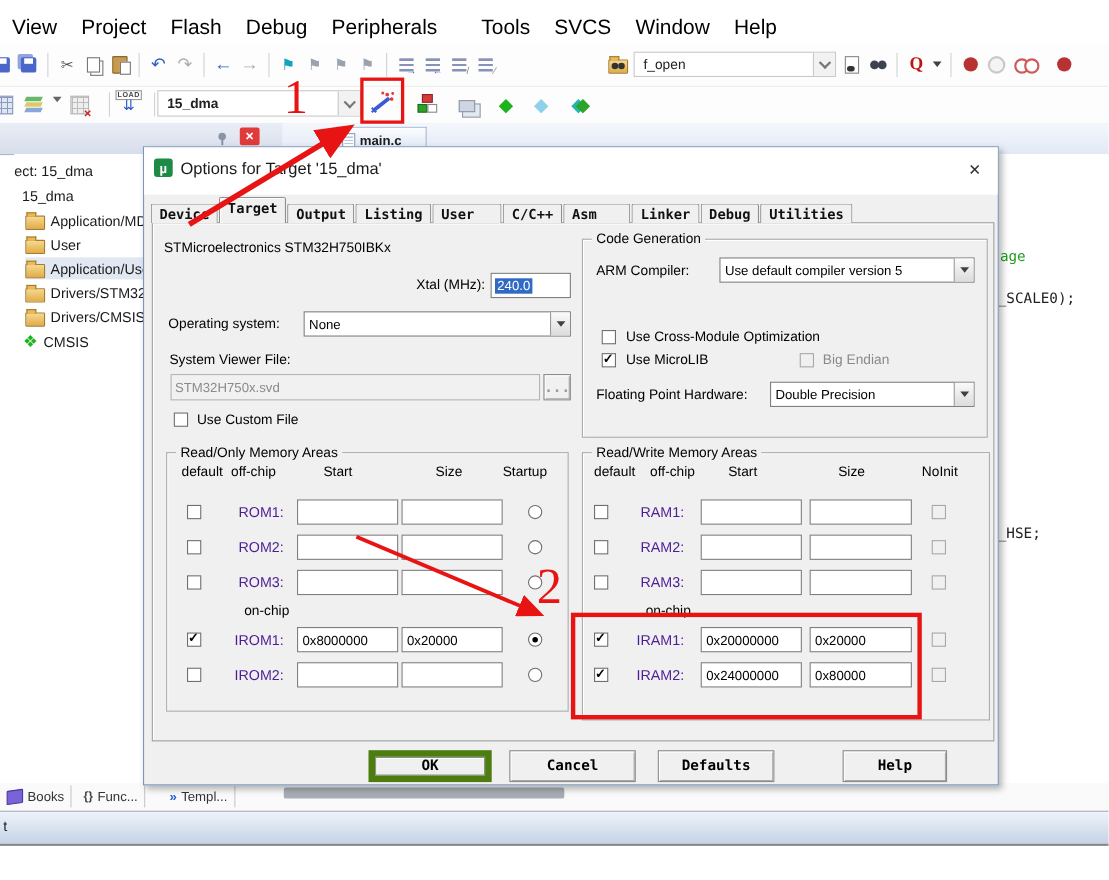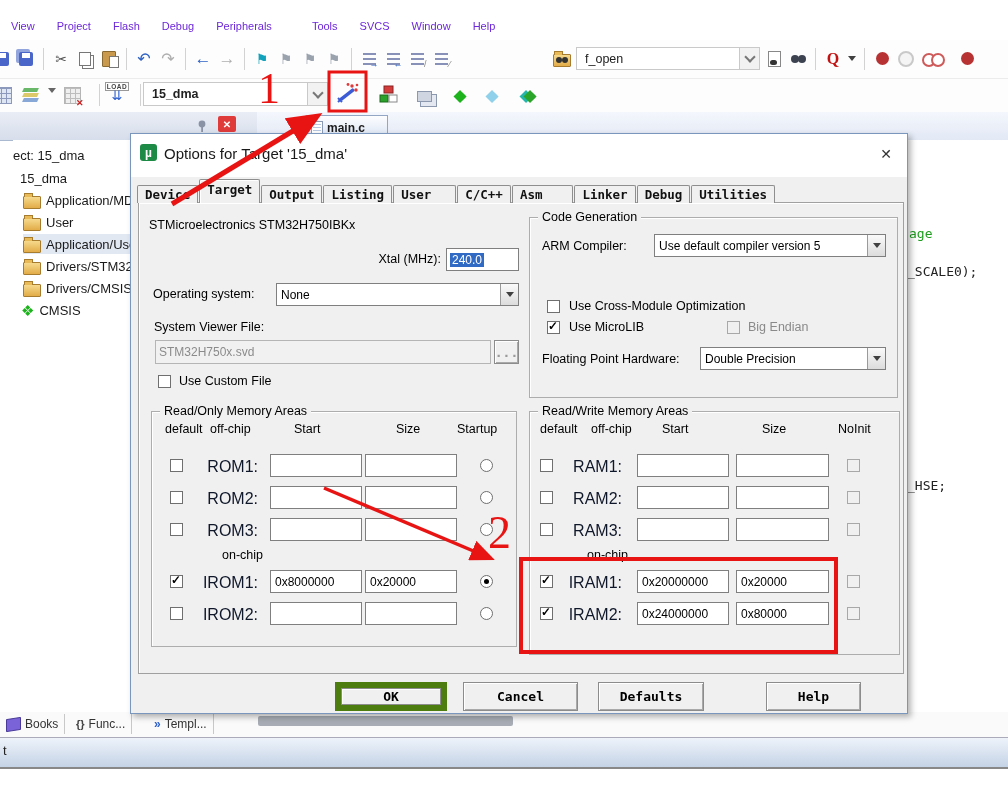--- a/index.html
+++ b/index.html
@@ -1,21 +1,21 @@
 <!DOCTYPE html>
 <html><head>
 <meta charset="utf-8">
 <style>
   html,body{margin:0;padding:0;background:#fff;}
   .screen{position:relative;width:1008px;height:800px;overflow:hidden;background:#fff;
           font-family:"Liberation Sans",sans-serif;color:#1a1a1a;}
   .abs{position:absolute;}
   
   .menubar{position:absolute;left:0;top:12px;width:1008px;height:28px;display:flex;align-items:center;background:#fff;}
-  .menubar .mitem{padding:0 11px;font-size:11px;color:#6d28d9;}
+  .menubar .mitem{padding:0 11px;font-size:19px;color:#000000;}
   
   .toolbar1{position:absolute;left:0;top:40px;width:1008px;height:38px;background:#fdfdfd;border-bottom:1px solid #ececec;}
   .toolbar2{position:absolute;left:0;top:79px;width:1008px;height:33px;background:#fdfdfd;border-bottom:1px solid #e4e4e4;}
   .tgrp{position:absolute;top:0;height:37px;display:flex;align-items:center;gap:4px;}
   .tbi{display:inline-flex;align-items:center;justify-content:center;width:20px;height:24px;font-size:14px;}
   .sep-v{width:1px;height:22px;background:#d2d2d2;margin:0 3px;}
   .blue{color:#2f62c4;} .gray{color:#aeaeae;} .teal{color:#12a2bc;} .gflag{color:#9aa3ad;}
   .i-floppy{width:14px;height:14px;background:#4a66c8;border-radius:2px;position:relative;}
   .i-floppy::before{content:"";position:absolute;left:3px;top:1px;width:8px;height:5px;background:#fff;}
   .i-floppy2{box-shadow:-3px -3px 0 #93a5dd;}
@@ -107,21 +107,21 @@
   .btn3.default{border:6px solid #4d7c0f;box-shadow:inset 0 0 0 1px #8c8c8c,inset 2px 2px 0 #fff;text-align:right;}
   .btn3.dis{color:#9a9a9a;}
   .gbox{position:absolute;border:1px solid #adadad;box-shadow:inset 1px 1px 0 #fff;}
   .gleg{position:absolute;top:-8px;left:8px;background:#f0f0f0;padding:0 4px;font-size:12.5px;color:#000;white-space:nowrap;}
   .ghead{position:absolute;font-size:12.5px;color:#000;white-space:nowrap;}
   .cb{position:absolute;width:13px;height:13px;background:#fff;border:1px solid #6f6f6f;box-sizing:border-box;}
   .cb.dis{background:#f0f0f0;border-color:#a8a8a8;}
   .cb.on::after{content:"✓";position:absolute;left:0px;top:-3px;font-size:12px;font-weight:bold;color:#000;}
   .radio{position:absolute;width:13px;height:13px;border-radius:50%;background:#fff;border:1px solid #6f6f6f;box-sizing:border-box;}
   .radio.on::after{content:"";position:absolute;left:3px;top:3px;width:5px;height:5px;border-radius:50%;background:#000;}
-  .mlab{position:absolute;font-size:16px;color:#0f172a;text-align:right;}
+  .mlab{position:absolute;font-size:13px;color:#4c1d95;text-align:right;}
   .mfield{position:absolute;height:23px;background:#fff;border:1px solid #7f7f7f;box-sizing:border-box;font-size:12px;
           display:flex;align-items:center;padding-left:4px;color:#000;}
   .graylab{color:#8a8a8a;}
   
   .bottombar{position:absolute;left:0;top:712px;width:1008px;height:25px;background:#fafafa;}
   .btab{position:absolute;top:2px;height:20px;display:flex;align-items:center;gap:4px;font-size:12px;color:#333;padding:0 6px;border-right:1px solid #c8c8c8;}
   .i-book{width:13px;height:11px;background:#7a62d8;border:1px solid #4a3a9a;transform:skewY(-8deg);border-radius:1px;}
   .scrollthumb{position:absolute;left:258px;top:716px;width:255px;height:10px;background:#a8adb5;border-radius:2px;}
   .statusbar{position:absolute;left:0;top:737px;width:1008px;height:29px;background:linear-gradient(#eef3fa,#c4d3e6);
              border-top:1px solid #aab;border-bottom:2px solid #888;font-size:13px;color:#222;}

